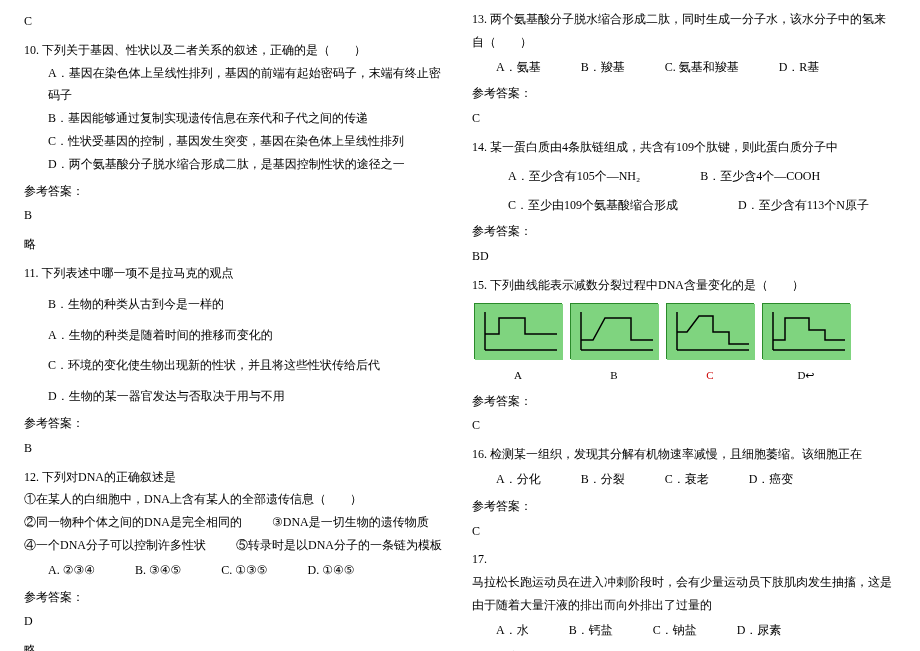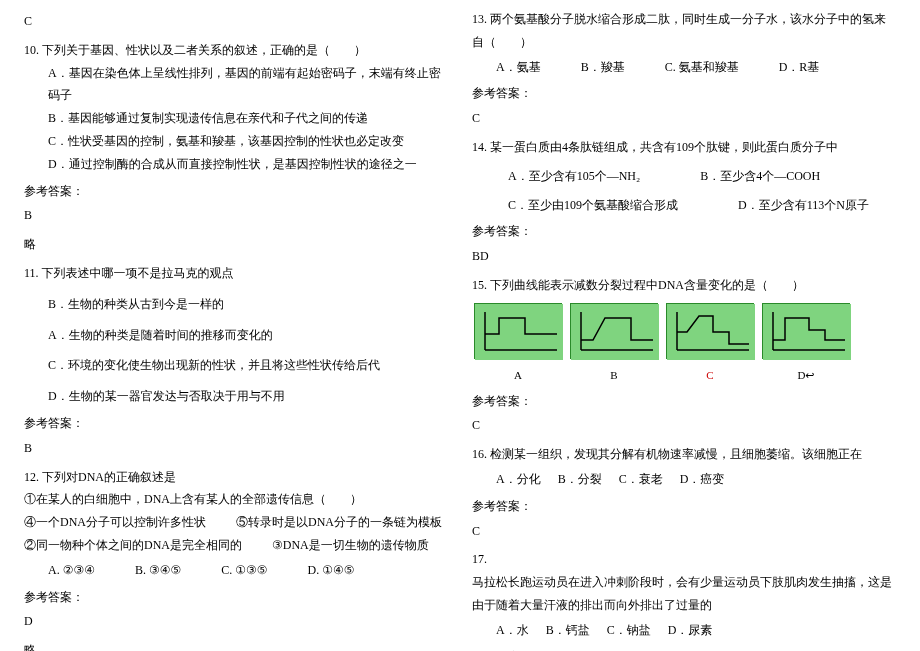--- a/index.html
+++ b/index.html
@@ -18,21 +18,21 @@
       flex: 1;
       padding: 0 12px;
     }
     .col:first-child { border-right: 0px solid transparent; }
     .q { margin-bottom: 4px; }
     .indent-1 { padding-left: 24px; }
     .ans-label { font-weight: normal; margin-top: 4px; }
     .ans-val { margin-top: 2px; margin-bottom: 6px; }
     .opt-row { display: flex; gap: 40px; padding-left: 24px; margin: 2px 0;}
     .opt-row2 { display: flex; gap: 60px; padding-left: 36px; margin: 2px 0;}
-    .opt-row-wide { display: flex; gap: 17px; padding-left: 24px; margin: 2px 0;}
+    .opt-row-wide { display: flex; gap: 40px; padding-left: 24px; margin: 2px 0;}
     .charts-row {
       display: flex;
       gap: 8px;
       padding: 2px;
       margin: 4px 0;
     }
     .chart-box {
       width: 88px;
       height: 56px;
       background: #7fd47f;
@@ -59,47 +59,47 @@
 </head>
 <body>
 
 <div class="col">
   <div class="ans-val">C</div>
 
   <div class="q">
     <div>10. 下列关于基因、性状以及二者关系的叙述，正确的是（　　）</div>
     <div class="indent-1">A．基因在染色体上呈线性排列，基因的前端有起始密码子，末端有终止密码子</div>
     <div class="indent-1">B．基因能够通过复制实现遗传信息在亲代和子代之间的传递</div>
-    <div class="indent-1">C．性状受基因的控制，氨基和羧基，该基因控制的性状也必定改变</div>
-    <div class="indent-1">D．通过控制酶的合成从而直接控制性状，是基因控制性状的途径之一</div>
+    <div class="indent-1">C．性状受基因的控制，基因发生突变，基因在染色体上呈线性排列</div>
+    <div class="indent-1">D．两个氨基酸分子脱水缩合形成二肽，是基因控制性状的途径之一</div>
     <div class="ans-label">参考答案：</div>
     <div class="ans-val">B</div>
     <div class="note">略</div>
   </div>
 
   <div class="q">
     <div>11. 下列表述中哪一项不是拉马克的观点</div>
     <div class="indent-1 small-gap">B．生物的种类从古到今是一样的</div>
     <div class="indent-1 small-gap">A．生物的种类是随着时间的推移而变化的</div>
     <div class="indent-1 small-gap">C．环境的变化使生物出现新的性状，并且将这些性状传给后代</div>
     <div class="indent-1 small-gap">D．生物的某一器官发达与否取决于用与不用</div>
     <div class="ans-label">参考答案：</div>
     <div class="ans-val">B</div>
   </div>
 
   <div class="q">
     <div>12. 下列对DNA的正确叙述是</div>
     <div>①在某人的白细胞中，DNA上含有某人的全部遗传信息（　　）</div>
     <div style="display:flex;gap:30px;">
+      <span>②同一物种个体之间的DNA是完全相同的</span>
+      <span>③DNA是一切生物的遗传物质</span>
+    </div>
+    <div style="display:flex;gap:30px;">
       <span>④一个DNA分子可以控制许多性状</span>
       <span>⑤转录时是以DNA分子的一条链为模板</span>
-    </div>
-    <div style="display:flex;gap:30px;">
-      <span>②同一物种个体之间的DNA是完全相同的</span>
-      <span>③DNA是一切生物的遗传物质</span>
     </div>
     <div class="opt-row">
       <span>A. ②③④</span>
       <span>B. ③④⑤</span>
       <span>C. ①③⑤</span>
       <span>D. ①④⑤</span>
     </div>
     <div class="ans-label">参考答案：</div>
     <div class="ans-val">D</div>
     <div class="note">略</div>

